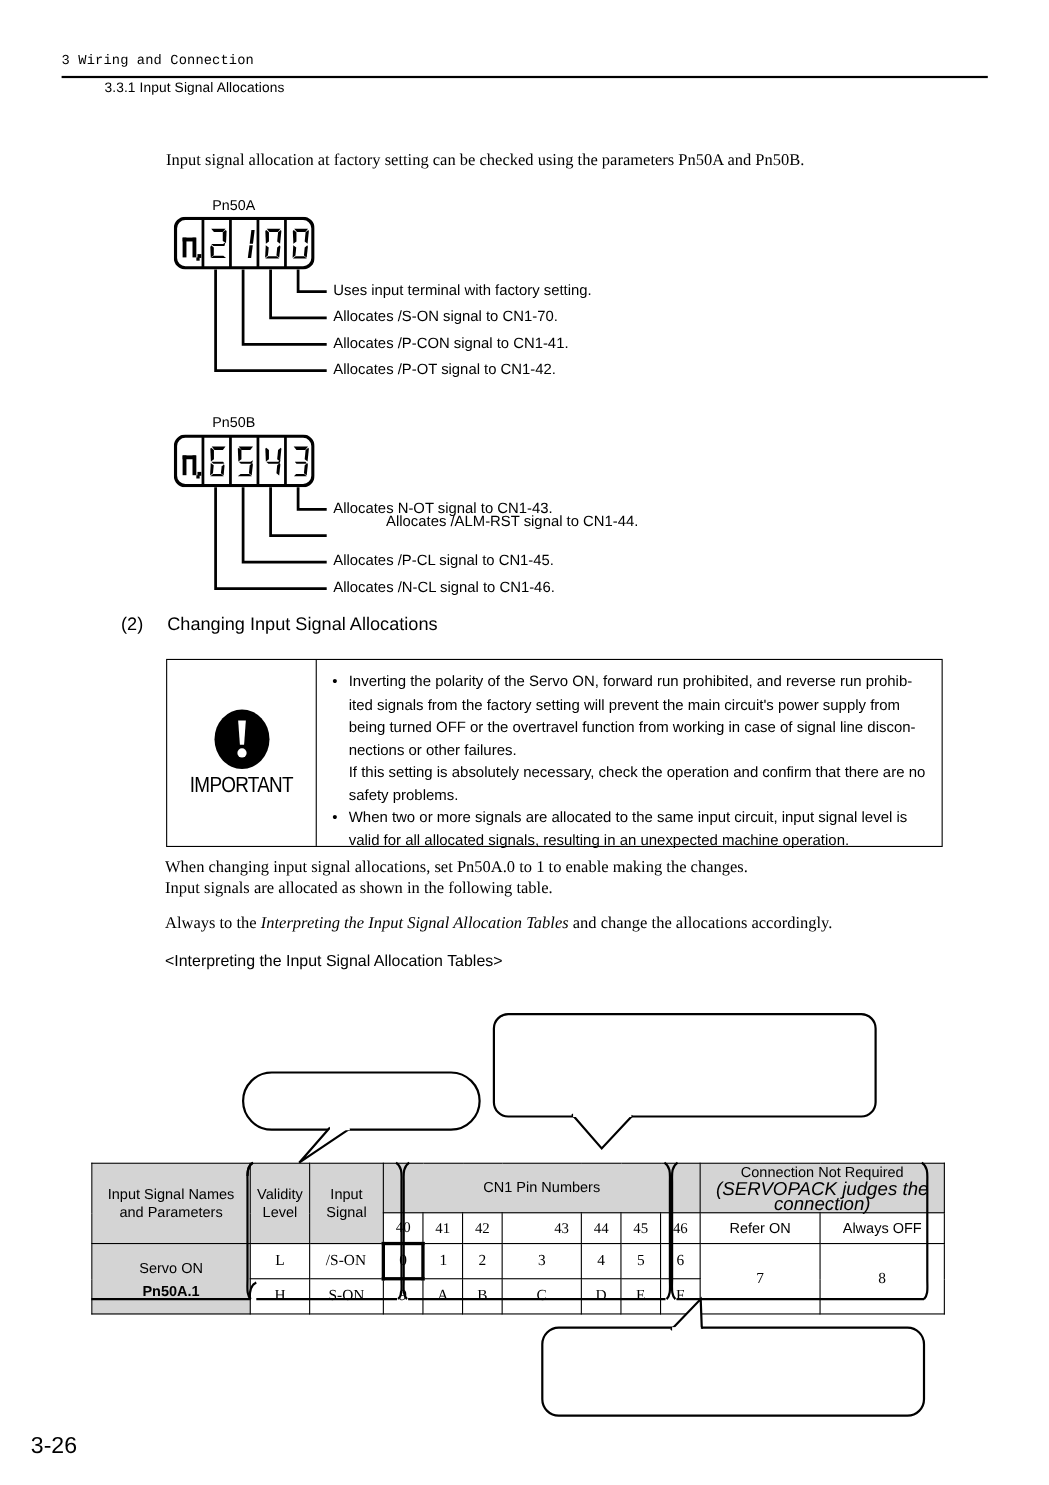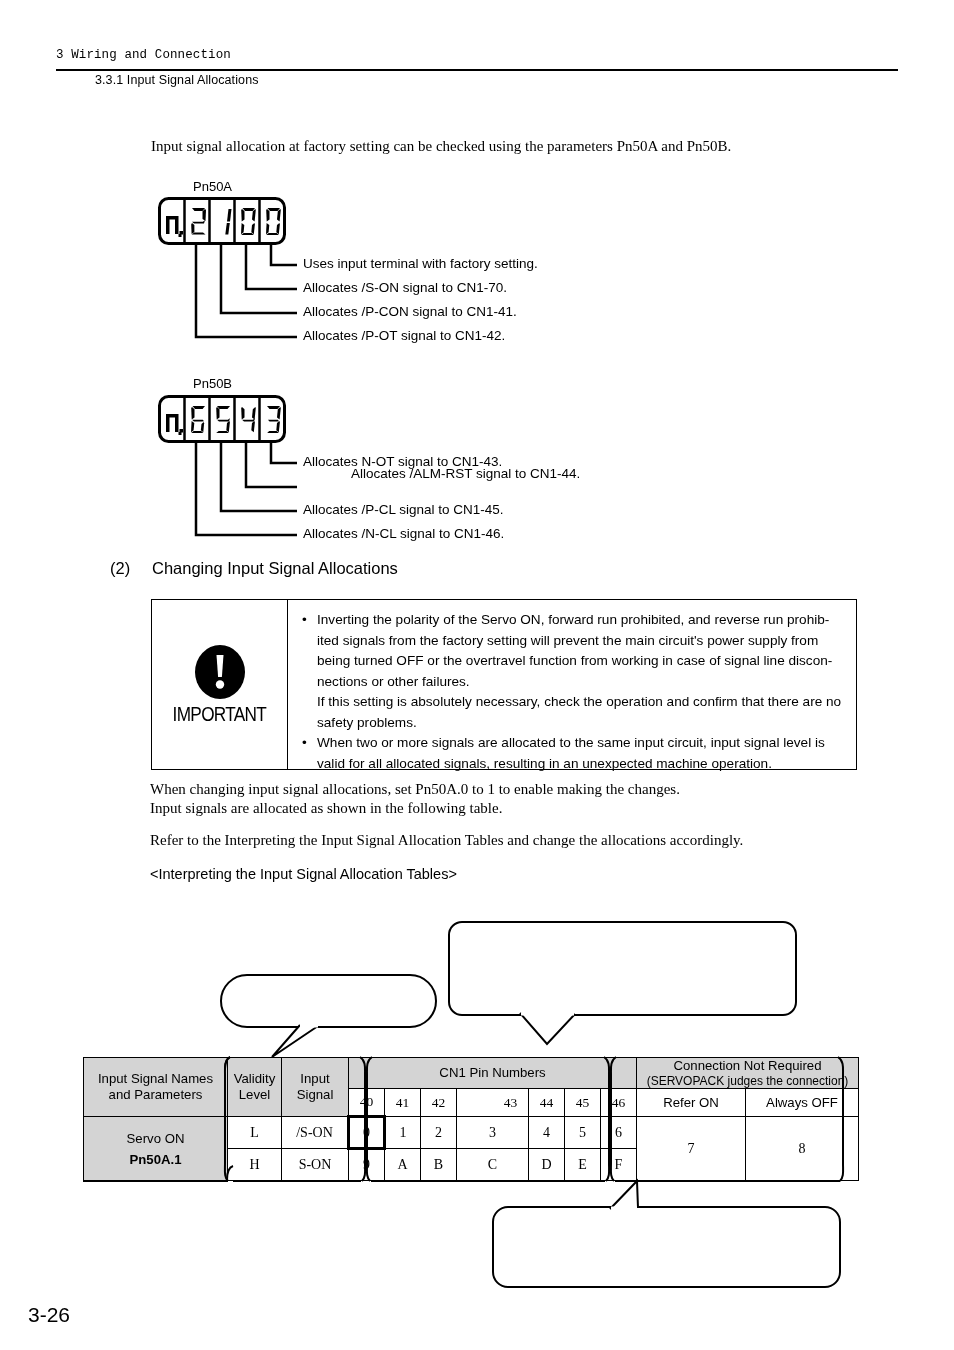--- a/index.html
+++ b/index.html
@@ -14,21 +14,21 @@
   
   #hdr-chapter { left:56px; top:48px; font-size:12.5px; letter-spacing:.1px;font-family:Liberation Mono, monospace; }
   #hdr-rule { left:56px; top:69px; width:842px; height:2px; background:#000; }
   #hdr-section { left:56px; top:73px; font-size:12.5px; letter-spacing:.1px;margin-left:39px; }
 
   
   .serif { font-family:"Liberation Serif", serif; font-size:15px; }
   #intro-line { left:151px; top:138px; }
   #para-when { left:150px; top:780px; line-height:19px; }
   #para-refer { left:150px; top:832px; }
-  #para-refer .it { }
+  #para-refer .it { font-style:italic; }
 
   #interp-heading { left:150px; top:866px; font-size:14.5px; }
 
   
   .pn-label { font-size:13px; }
   #pn50a-label { left:193px; top:179px; }
   #pn50b-label { left:193px; top:376px; }
   #pn50a-disp { left:158px; top:197px; }
   #pn50b-disp { left:158px; top:395px; }
 
@@ -77,21 +77,21 @@
     left:83px; top:1057px; border-collapse:collapse;
     font-family:"Liberation Sans", sans-serif;
   }
   #alloc-table td, #alloc-table th {
     border:1px solid #000; padding:0; text-align:center;
     font-weight:normal; vertical-align:middle;
   }
   #alloc-table .hd { background:#d4d4d4; }
   #alloc-table .serifcell { font-family:"Liberation Serif", serif; font-size:14px; }
   .th-main { font-size:13.2px; line-height:16px; }
-  .th-sub  { font-size:12px; line-height:14px; }
+  .th-sub  { font-size:17px; line-height:14px;font-style:italic; }
   .pin-num { font-size:13.5px;font-family:Liberation Serif, serif; }
   #cell-factory { border:3px solid #000 !important; }
   #td-name { text-align:left; padding-left:9px; font-size:13.2px; line-height:21px; }
   #td-name .bold { font-weight:bold; }
 
   
   #page-num { left:28px; top:1303px; font-size:21px; }
 </style>
 </head>
 <body>
@@ -253,21 +253,21 @@
       <span class="imp-bullet">•</span>
       <span>When two or more signals are allocated to the same input circuit, input signal level is valid for all allocated signals, resulting in an unexpected machine operation.</span>
     </div>
   </div>
 </div>
 
 <div class="abs serif" id="para-when" style="white-space:pre-line;">When changing input signal allocations, set Pn50A.0 to 1 to enable making the changes.
 Input signals are allocated as shown in the following table.</div>
 
 <div class="abs serif" id="para-refer">
-  <span>Refer to the </span><span class="it">Interpreting the Input Signal Allocation Tables</span><span> and change the allocations accordingly.</span>
+  <span>Always to the </span><span class="it">Interpreting the Input Signal Allocation Tables</span><span> and change the allocations accordingly.</span>
 </div>
 
 <div class="abs" id="interp-heading">&lt;Interpreting the Input Signal Allocation Tables&gt;</div>
 
 <svg class="abs lead-svg" width="954" height="1350" style="z-index:2;">
 
   <g>
     <path d="M247,975 H410 a26,26 0 0 1 0,52 H247 a26,26 0 0 1 0,-52 Z" fill="#fff" stroke="#000" stroke-width="2"></path>
     <path d="M300,1025 L272,1057 L318,1026" fill="#fff" stroke="#000" stroke-width="2" stroke-linejoin="miter"></path>
     <line x1="300" y1="1026" x2="318" y2="1026" stroke="#fff" stroke-width="3"></line>

